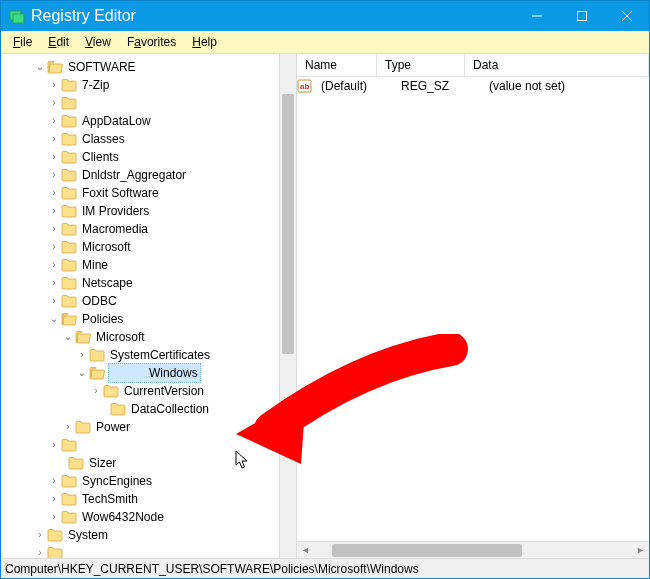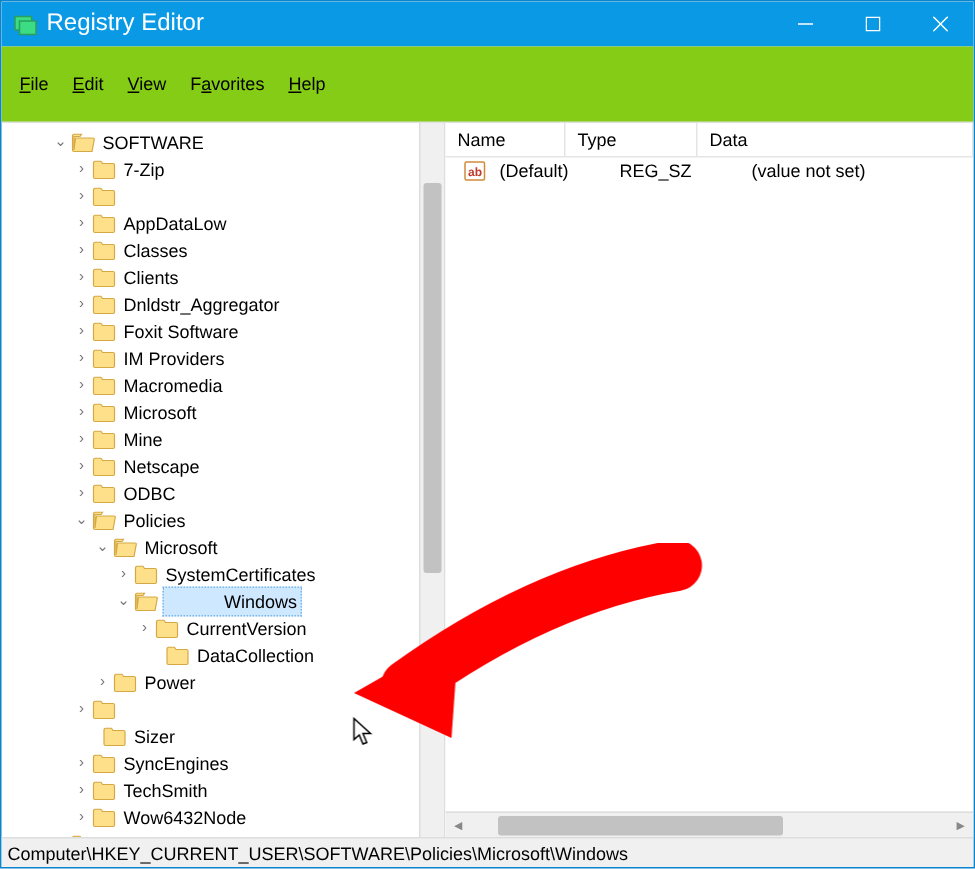--- a/index.html
+++ b/index.html
@@ -3,21 +3,21 @@
 <meta charset="utf-8">
 <style>
   * { box-sizing: border-box; margin: 0; padding: 0; }
   body { font-family: "Segoe UI", Tahoma, sans-serif; font-size: 12px; background: #fff; width: 650px; height: 579px; display: flex; flex-direction: column; border: 1px solid #0a84cc; user-select: none; }
   .titlebar { background: #0a99e5; color: #fff; height: 30px; display: flex; align-items: center; padding: 0 0 0 8px; }
   .titlebar .icon { width: 16px; height: 16px; margin-right: 6px; }
   .titlebar .title { flex: 1; font-size: 16px; }
   .winbtns { display: flex; height: 100%; }
   .winbtn { width: 45px; display: flex; align-items: center; justify-content: center; color: #fff; font-family: "Segoe UI", sans-serif; cursor: default; }
   .winbtn svg { stroke: #fff; }
-  .menubar { display: flex; padding: 16px 5px; gap: 2px; background: #84cc16; border-bottom: 1px solid #e0e0e0; font-size: 12px; }
+  .menubar { display: flex; padding: 2px 5px; gap: 2px; background: #fef9c3; border-bottom: 1px solid #e0e0e0; font-size: 12px; }
   .menuitem { padding: 2px 7px; cursor: default; }
   .menuitem .u { text-decoration: underline; }
   .content { flex: 1; display: flex; min-height: 0; position: relative; }
   .tree-pane { width: 296px; overflow: auto; position: relative; background: #fff; border-right: 1px solid #ddd; }
   .tree { padding: 4px 0 4px 4px; white-space: nowrap; }
   .row { display: flex; align-items: center; height: 18px; line-height: 18px; }
   .indent { display: inline-block; height: 16px; }
   .expander { width: 14px; text-align: center; color: #777; cursor: default; font-size: 10px; display: inline-block; }
   .folder { width: 16px; height: 14px; margin: 0 3px 0 0; display: inline-flex; }
   .folder svg { width: 16px; height: 14px; }
@@ -25,21 +25,21 @@
   .node-label.selected { background: #cde8ff; border: 1px dotted #7ab7e8; margin: -1px 0; padding-left: 40px; }
   .list-pane { flex: 1; background: #fff; position: relative; overflow: hidden; display: flex; flex-direction: column; }
   .list-header { display: flex; border-bottom: 1px solid #e5e5e5; font-size: 12px; }
   .list-header .col { padding: 4px 8px; border-right: 1px solid #e5e5e5; }
   .col-name { width: 80px; }
   .col-type { width: 88px; }
   .col-data { flex: 1; }
   .list-body { flex: 1; overflow: auto; }
   .list-row { display: flex; align-items: center; height: 18px; padding: 1px 0; }
   .list-row .c { padding: 0 8px; }
-  .val-icon { width: 16px; height: 16px; margin-left: 12px; display: inline-flex; align-items: flex-end; justify-content: center; }
+  .val-icon { width: 16px; height: 16px; margin-left: 0; display: inline-flex; align-items: flex-end; justify-content: center; }
   .statusbar { height: 20px; border-top: 1px solid #ddd; font-size: 12px; padding: 2px 4px; display: flex; align-items: center; background: #f0f0f0; }
   
   .vscroll { position: absolute; right: 0; top: 0; bottom: 0; width: 17px; background: #f0f0f0; border-left: 1px solid #ddd; }
   .vthumb { position: absolute; left: 2px; right: 2px; top: 40px; height: 260px; background: #c2c2c2; border-radius: 2px; }
   .hscroll { height: 17px; background: #f0f0f0; border-top: 1px solid #ddd; display: flex; align-items: center; }
   .hthumb { height: 13px; margin-left: 18px; width: 190px; background: #c2c2c2; border-radius: 2px; }
   .harrowL, .harrowR { width: 17px; text-align: center; color: #888; font-size: 9px; }
   
   .red-arrow { position: absolute; left: 230px; top: 280px; pointer-events: none; }
   .cursor { position: absolute; left: 234px; top: 396px; pointer-events: none; }

